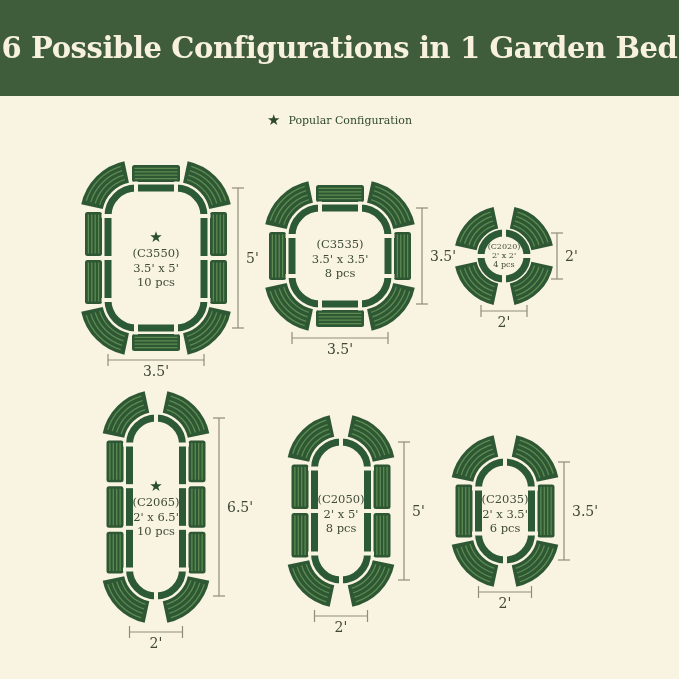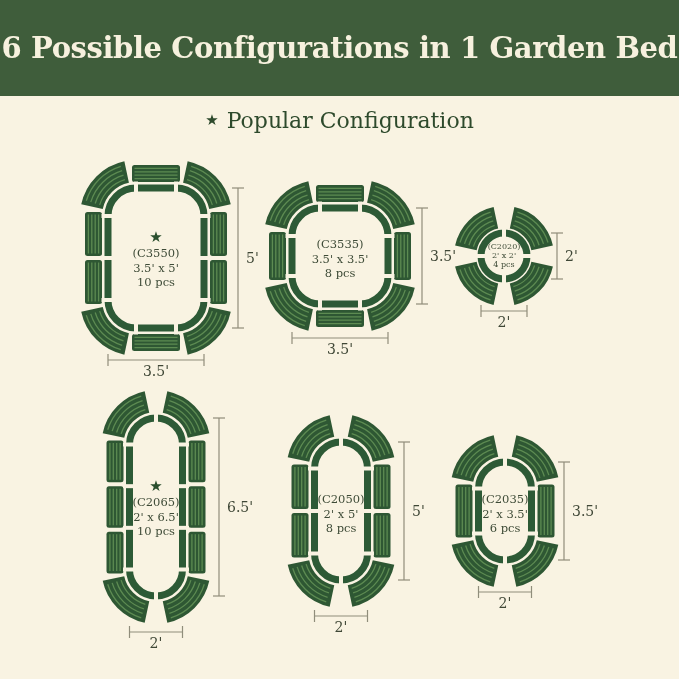--- a/index.html
+++ b/index.html
@@ -4,21 +4,21 @@
 <style>
   html,body{margin:0;padding:0;}
   body{background:#F9F3E2;font-family:"DejaVu Serif",serif;}
   .stage{position:relative;width:679px;height:679px;overflow:hidden;background:#F9F3E2;}
   .header{position:absolute;left:0;top:0;width:100%;height:96px;background:#3F5D3B;
           display:flex;align-items:center;justify-content:center;}
   .header .title{color:#F7F1DE;font-size:29px;font-weight:700;letter-spacing:-0.4px;white-space:nowrap;}
   .legend{position:absolute;top:107px;left:0;width:100%;height:26px;
           display:flex;align-items:center;justify-content:center;gap:8px;color:#2E4A2C;}
   .legend .legend-star{font-family:"DejaVu Sans",sans-serif;font-size:15px;line-height:1;}
-  .legend .legend-label{font-size:22px;}
+  .legend .legend-label{font-size:11px;}
   svg.diagram{position:absolute;left:0;top:0;display:block;}
 </style>
 </head>
 <body style="background: rgb(249, 243, 226);">
 
 <div class="stage" style="background: rgb(249, 243, 226);">
   <svg class="diagram" id="diagram" width="679" height="679" viewBox="0 0 679 679">
       <g>
         <path d="M 91.98 206.64 A 45 45 0 0 1 126.64 171.98" stroke="#2E5733" stroke-width="22" fill="none"></path>
         <path d="M 99.66 204.89 A 38 38 0 0 1 124.89 179.66" stroke="#5D8B52" stroke-width="1.3" fill="none"></path>

